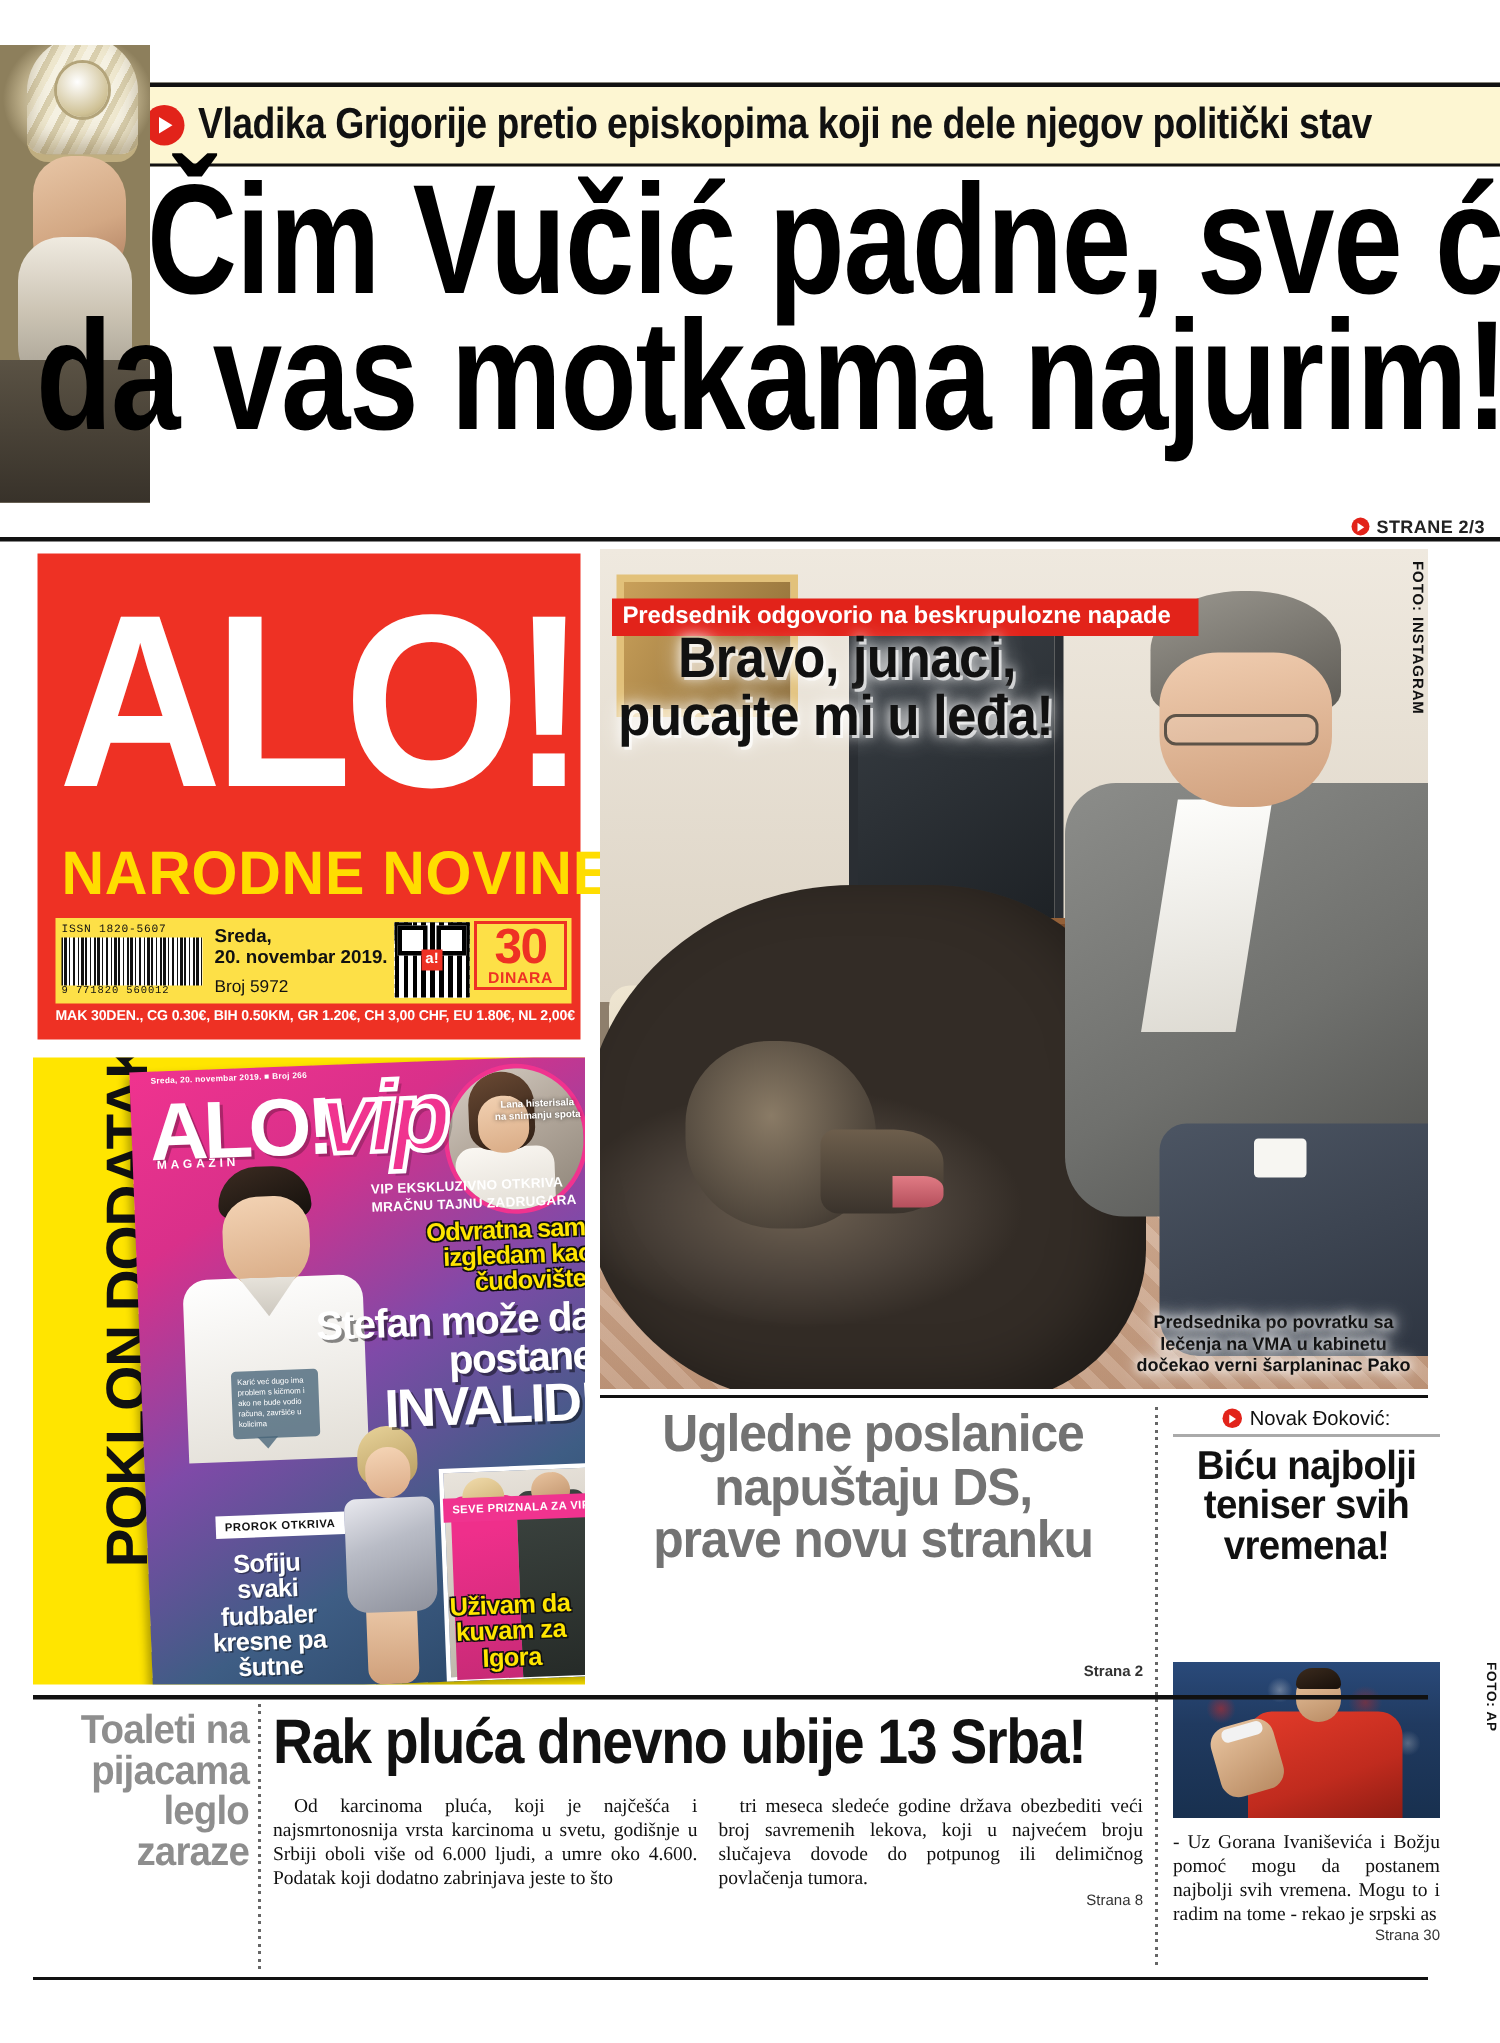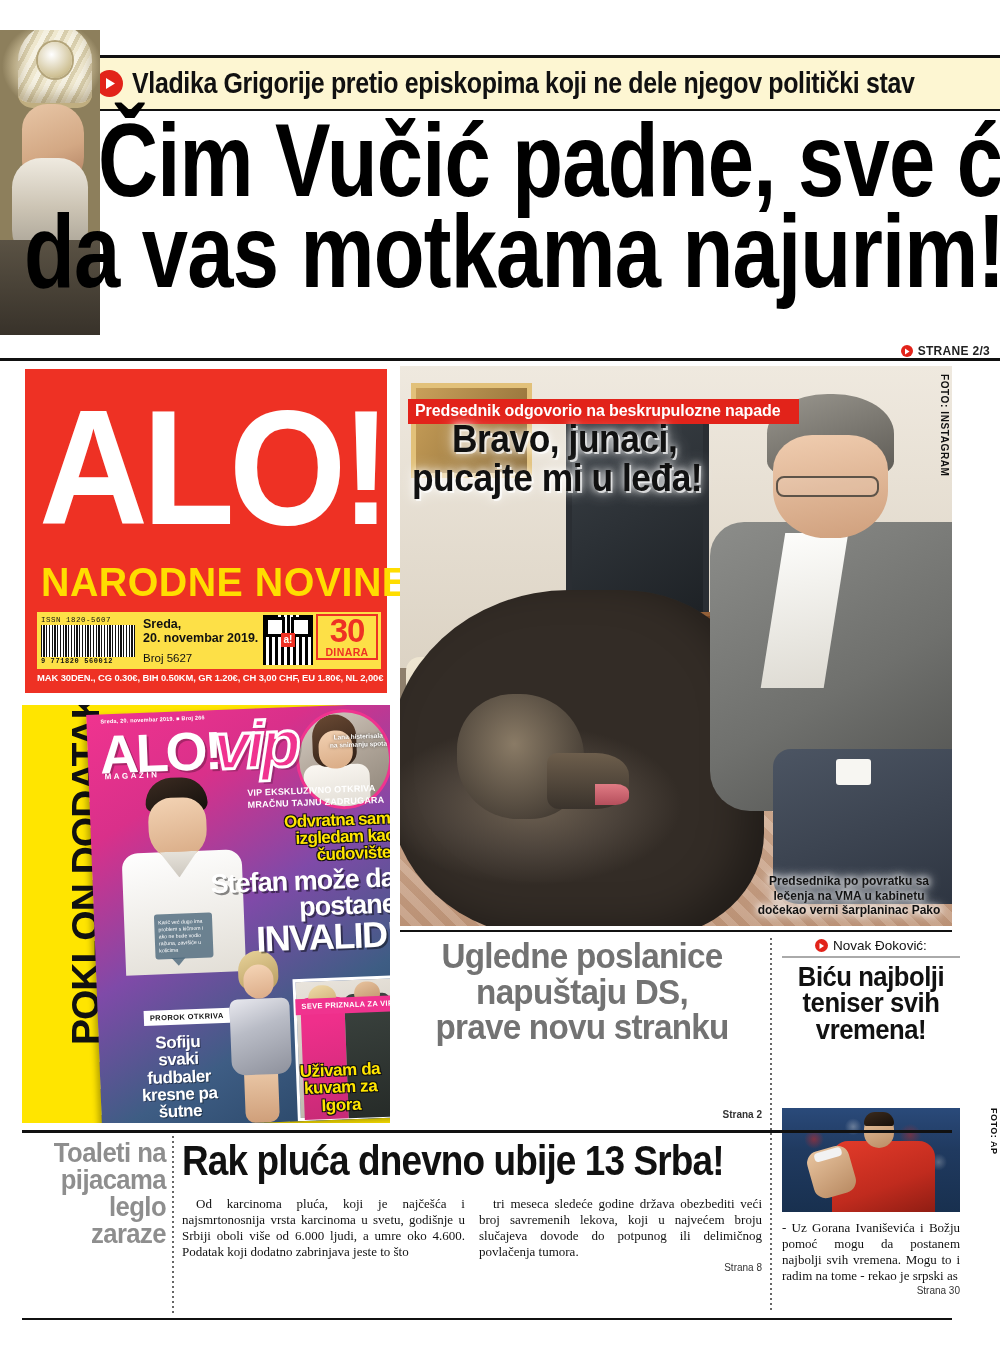--- a/index.html
+++ b/index.html
@@ -104,21 +104,21 @@
   #masthead-info {
     position:absolute; left:12px; top:243px; width:344px; height:57px;
     background:#fde047; display:flex; align-items:flex-start;
   }
   #barcode-wrap { width:100px; padding:4px 3px 2px 4px; position:relative; }
   #issn-text { font-size:7.5px; font-family:"Liberation Mono",monospace; color:#111; letter-spacing:.5px; }
   #barcode {
     height:32px; width:94px; margin-top:1px;
     background:repeating-linear-gradient(90deg,#111 0 1px,#fff 1px 2px,#111 2px 4px,#fff 4px 5px,#111 5px 6px,#fff 6px 8px,#111 8px 9px,#fff 9px 11px);
   }
-  #barcode-digits { font-size:7px; font-family:"Liberation Mono",monospace; letter-spacing:.6px; color:#111;font-weight:bold; }
+  #barcode-digits { font-size:7px; font-family:"Liberation Mono",monospace; letter-spacing:.6px; color:#111; }
   #date-block { flex:1; padding:5px 2px 0 6px; }
   #date-line1, #date-line2 { font-size:12.5px; font-weight:bold; color:#111; line-height:14px; }
   #issue-no { font-size:11.5px; color:#111; margin-top:7px; }
   #qr-code {
     width:50px; height:50px; margin:3px 2px; position:relative; flex:0 0 auto;
     background:
       linear-gradient(90deg,#000 0 12px,transparent 12px),
       linear-gradient(90deg,transparent 0 38px,#000 38px 50px),
       repeating-linear-gradient(90deg,#000 0 3px,#fff 3px 6px),
       repeating-linear-gradient(0deg,#000 0 3px,#fff 3px 6px);
@@ -549,21 +549,21 @@
 
   <div id="masthead-info">
     <div id="barcode-wrap">
       <div id="issn-text">ISSN 1820-5607</div>
       <div id="barcode"></div>
       <div id="barcode-digits">9  771820 560012</div>
     </div>
     <div id="date-block">
       <div id="date-line1">Sreda,</div>
       <div id="date-line2">20. novembar 2019.</div>
-      <div id="issue-no">Broj 5627</div>
+      <div id="issue-no">Broj 5972</div>
     </div>
     <div id="qr-code">
       <div id="qr-badge">a!</div>
     </div>
     <div id="price-box">
       <div id="price-amount">30</div>
       <div id="price-unit">DINARA</div>
     </div>
   </div>
 

